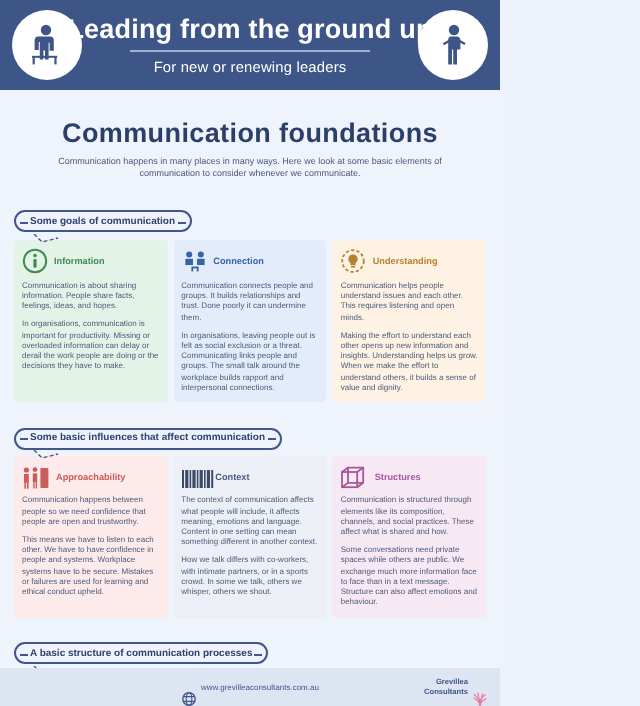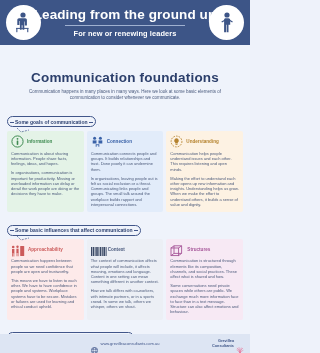--- a/index.html
+++ b/index.html
@@ -13,31 +13,31 @@
   .page{width:250px;height:353px;position:relative;background:#eff3fb;}
 
   
   .header{
     height:45px;background:#3d5587;position:relative;
     display:flex;align-items:center;justify-content:center;
   }
   .hdr-center{display:flex;flex-direction:column;align-items:center;gap:2px;}
   .hdr-title{color:#ffffff;font-size:13.5px;font-weight:bold;letter-spacing:.1px;line-height:14px;}
   .hdr-rule{width:120px;height:1px;background:#9fb0d0;margin:1px 0;}
-  .hdr-sub{color:#ffffff;font-size:7.4px;font-weight:bold;letter-spacing:.1px;}
+  .hdr-sub{color:#ffffff;font-size:7.4px;font-weight:normal;letter-spacing:.1px;}
   .hdr-circle{
     position:absolute;top:5px;width:35px;height:35px;border-radius:50%;
     background:#ffffff;display:flex;align-items:center;justify-content:center;
   }
   .hdr-circle.left{left:6px;}
   .hdr-circle.right{right:6px;}
   .hdr-circle svg{display:block;}
 
   
-  .titlewrap{padding:25px 14px 2px;text-align:center;}
+  .titlewrap{padding:14px 14px 2px;text-align:center;}
   .maintitle{font-size:13.5px;font-weight:bold;color:#2c3f६b;color:#2c3f6b;letter-spacing:.2px;}
   .lede{
     font-size:4.5px;line-height:6.4px;color:#4a5a7d;margin:4px auto 0;
     max-width:196px;text-align:center;
   }
 
   
   .sectag{
     display:inline-block;border:1px solid #41568a;border-radius:7px;
     padding:1.5px 7px;font-size:5px;font-weight:bold;color:#2f4372;

